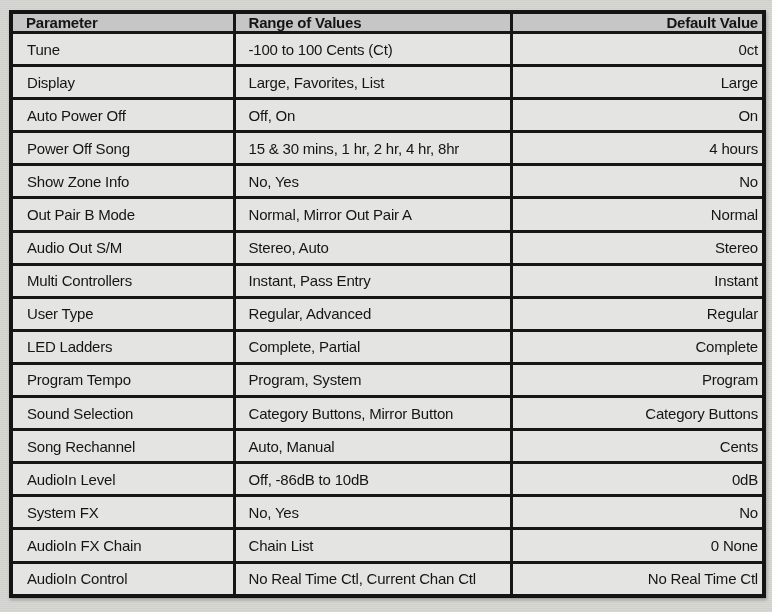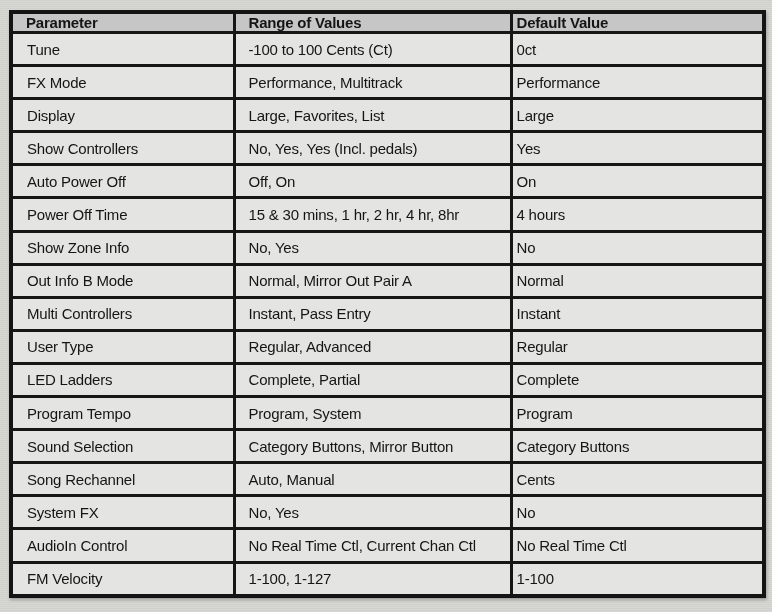--- a/index.html
+++ b/index.html
@@ -51,21 +51,21 @@
     background: #c6c6c6;
     font-weight: bold;
     text-align: left;
   }
   tbody td {
     background: #e4e4e2;
     font-weight: normal;
     text-align: left;
   }
   th.center, td.center {
-    text-align: left;
+    text-align: right;
     padding: 0 4px;
   }
   td.param { padding-left: 14px; margin-top: 20px; }
 </style>
 </head>
 <body>
 
 <div class="page">
   <table class="param-table">
     <colgroup>
@@ -80,53 +80,48 @@
         <th class="center">Default Value</th>
       </tr>
     </thead>
     <tbody id="table-body">
         <tr>
           <td class="param">Tune</td>
           <td>-100 to 100 Cents (Ct)</td>
           <td class="center">0ct</td>
         </tr>
         <tr>
-          <td class="param">FX Mode</td>
-          <td>Performance, Multitrack</td>
-          <td class="center">Performance</td>
-        </tr>
-        <tr>
           <td class="param">Display</td>
           <td>Large, Favorites, List</td>
           <td class="center">Large</td>
-        </tr>
-        <tr>
-          <td class="param">Show Controllers</td>
-          <td>No, Yes, Yes (Incl. pedals)</td>
-          <td class="center">Yes</td>
         </tr>
         <tr>
           <td class="param">Auto Power Off</td>
           <td>Off, On</td>
           <td class="center">On</td>
         </tr>
         <tr>
-          <td class="param">Power Off Time</td>
+          <td class="param">Power Off Song</td>
           <td>15 &amp; 30 mins, 1 hr, 2 hr, 4 hr, 8hr</td>
           <td class="center">4 hours</td>
         </tr>
         <tr>
           <td class="param">Show Zone Info</td>
           <td>No, Yes</td>
           <td class="center">No</td>
         </tr>
         <tr>
-          <td class="param">Out Info B Mode</td>
+          <td class="param">Out Pair B Mode</td>
           <td>Normal, Mirror Out Pair A</td>
           <td class="center">Normal</td>
+        </tr>
+        <tr>
+          <td class="param">Audio Out S/M</td>
+          <td>Stereo, Auto</td>
+          <td class="center">Stereo</td>
         </tr>
         <tr>
           <td class="param">Multi Controllers</td>
           <td>Instant, Pass Entry</td>
           <td class="center">Instant</td>
         </tr>
         <tr>
           <td class="param">User Type</td>
           <td>Regular, Advanced</td>
           <td class="center">Regular</td>
@@ -145,29 +140,34 @@
           <td class="param">Sound Selection</td>
           <td>Category Buttons, Mirror Button</td>
           <td class="center">Category Buttons</td>
         </tr>
         <tr>
           <td class="param">Song Rechannel</td>
           <td>Auto, Manual</td>
           <td class="center">Cents</td>
         </tr>
         <tr>
+          <td class="param">AudioIn Level</td>
+          <td>Off, -86dB to 10dB</td>
+          <td class="center">0dB</td>
+        </tr>
+        <tr>
           <td class="param">System FX</td>
           <td>No, Yes</td>
           <td class="center">No</td>
+        </tr>
+        <tr>
+          <td class="param">AudioIn FX Chain</td>
+          <td>Chain List</td>
+          <td class="center">0 None</td>
         </tr>
         <tr>
           <td class="param">AudioIn Control</td>
           <td>No Real Time Ctl, Current Chan Ctl</td>
           <td class="center">No Real Time Ctl</td>
         </tr>
-        <tr>
-          <td class="param">FM Velocity</td>
-          <td>1-100, 1-127</td>
-          <td class="center">1-100</td>
-        </tr>
       </tbody>
   </table>
 </div>
 
 </body></html>

